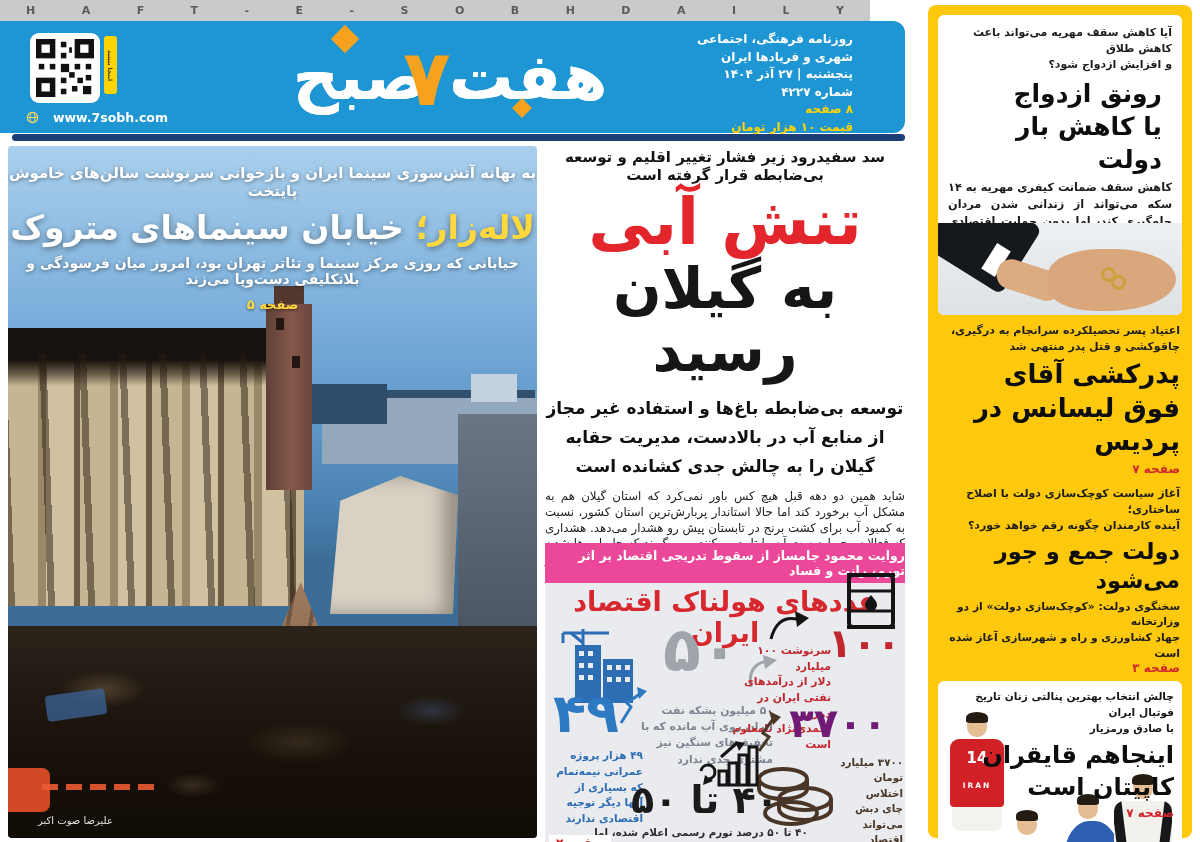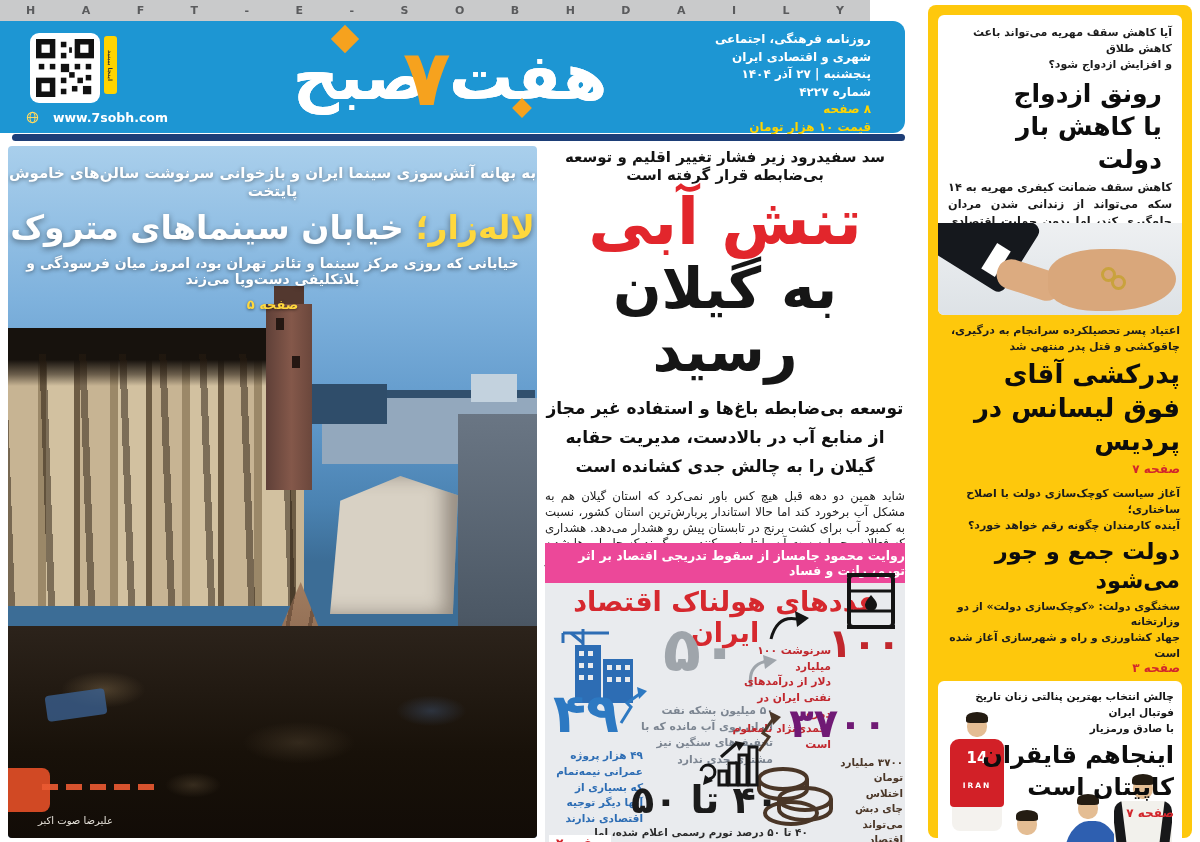--- a/index.html
+++ b/index.html
@@ -24,21 +24,21 @@
   .qr-tag span { writing-mode:vertical-rl; font-size:6px; font-weight:bold; color:#333; }
   .social { position:absolute; left:26px; top:88px; color:#fff; font-size:12.5px; font-weight:bold; }
   .social .line { display:flex; align-items:center; gap:14px; height:16px; margin-bottom:20px; }
   .icon16 { width:13px; height:13px; display:inline-block; }
   .logo { position:absolute; left:215px; top:2px; width:470px; height:108px; direction:rtl; }
   .logo-text { font-size:64px; font-weight:900; color:#fff; text-align:center; line-height:108px;
                letter-spacing:2px; text-shadow:0 0 0 #fff; }
   .logo-seven { position:absolute; left:188px; top:10px; font-size:78px; font-weight:900; color:#f6a21e; }
   .diamond { position:absolute; width:20px; height:20px; background:#f6a21e; transform:rotate(45deg); }
   .d1 { left:120px; top:6px; } .d2 { left:300px; top:78px; width:14px; height:14px; }
-  .issue-info { position:absolute; right:34px; top:10px; direction:rtl; text-align:right;
+  .issue-info { position:absolute; right:52px; top:10px; direction:rtl; text-align:right;
                 color:#fff; font-size:12px; font-weight:bold; line-height:17.5px; }
   .issue-info .yellow { color:#ffd400; }
 
   
   .feature { position:absolute; left:8px; top:146px; width:529px; height:692px; border-radius:4px; overflow:hidden;
              background:linear-gradient(180deg,#a9cfec 0%,#7fb2dd 22%,#5e97c9 40%,#4a82b1 52%,#3c6d96 60%); }
   .far-bld1 { position:absolute; right:0; top:252px; width:215px; height:66px; background:#93a8bd;
               box-shadow:0 -10px 0 -2px #31506e; }
   .far-bld2 { position:absolute; right:150px; top:238px; width:90px; height:40px; background:#2f4d6a; }
   .far-bld3 { position:absolute; right:20px; top:228px; width:46px; height:28px; background:#c3d2de; }
@@ -255,21 +255,21 @@
 
     <div class="logo">
       <div class="diamond d1"></div>
       <div class="diamond d2"></div>
       <div class="logo-text">هفت صبح</div>
       <div class="logo-seven">۷</div>
     </div>
 
     <div class="issue-info">
       <div>روزنامه فرهنگی، اجتماعی</div>
-      <div>شهری و اقتصادی ایران</div>
+      <div>شهری و فریادها ایران</div>
       <div>پنجشنبه | ۲۷ آذر ۱۴۰۴</div>
       <div>شماره ۴۲۲۷</div>
       <div class="yellow">۸ صفحه</div>
       <div class="yellow">قیمت ۱۰ هزار تومان</div>
     </div>
   </div>
   <div class="header-underline"></div>
 
   <div class="feature">
     <div class="far-bld1"></div>

